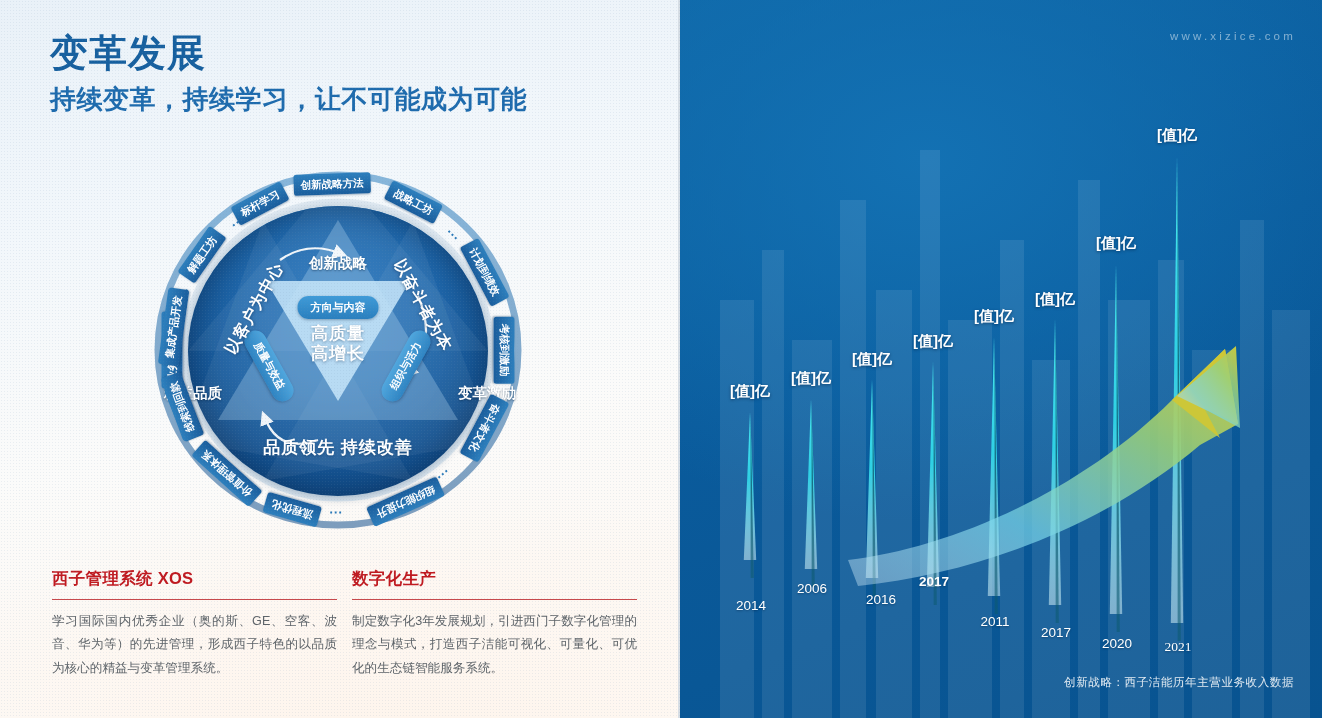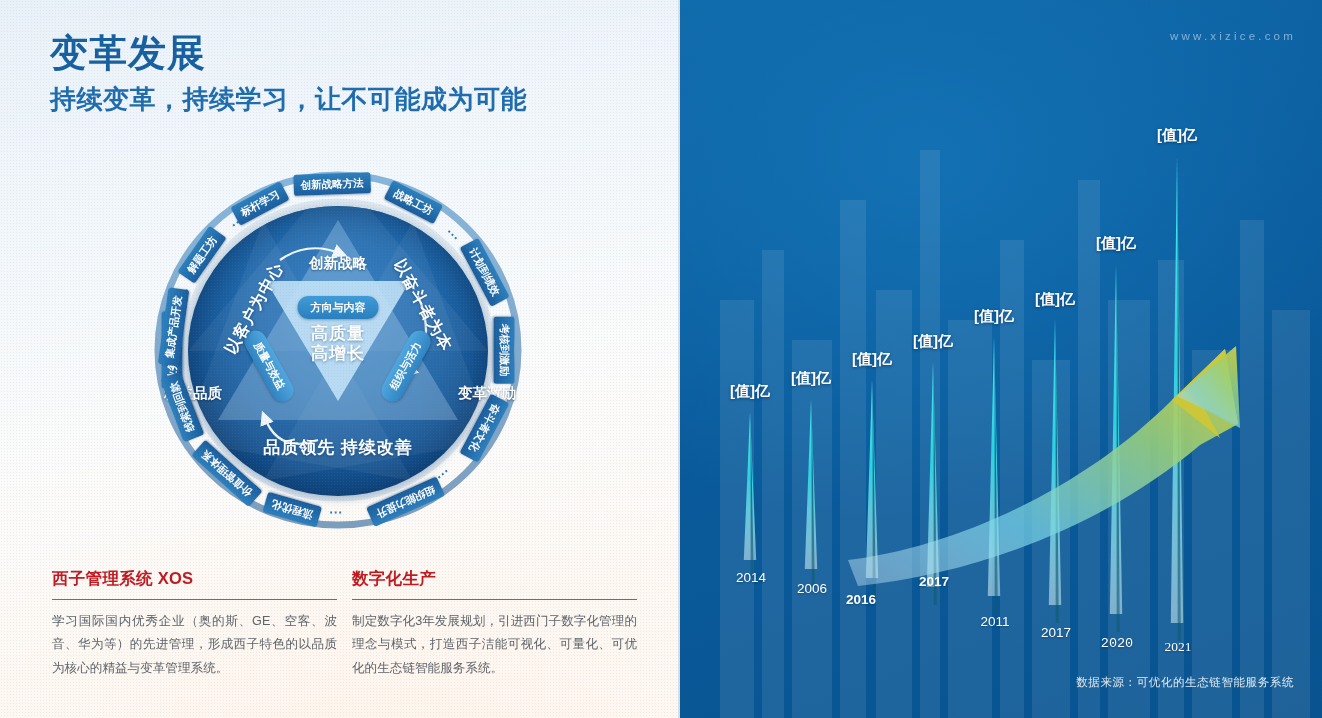--- a/index.html
+++ b/index.html
@@ -362,24 +362,24 @@
       <div class="vlabel" style="left: 70px; top: 382.148px;">[值]亿</div>
       <div class="vlabel" style="left: 131px; top: 369.141px;">[值]亿</div>
       <div class="vlabel" style="left: 192px; top: 349.541px;">[值]亿</div>
       <div class="vlabel" style="left: 253px; top: 331.637px;">[值]亿</div>
       <div class="vlabel" style="left: 314px; top: 306.741px;">[值]亿</div>
       <div class="vlabel" style="left: 375px; top: 289.6px;">[值]亿</div>
       <div class="vlabel" style="left: 436px; top: 234.37px;">[值]亿</div>
       <div class="vlabel" style="left: 497px; top: 126px;">[值]亿</div>
     </div>
   <div id="ylabels">
-      <div class="ylabel" style="left: 71px; top: 570px;">2014</div>
+      <div class="ylabel" style="left: 71px; top: 598px;">2014</div>
       <div class="ylabel" style="left: 132px; top: 581px;">2006</div>
-      <div class="ylabel" style="left: 181px; top: 592px; font-weight: bold;">2016</div>
+      <div class="ylabel" style="left: 201px; top: 592px;">2016</div>
       <div class="ylabel" style="left: 254px; top: 574px; font-weight: bold;">2017</div>
       <div class="ylabel" style="left: 315px; top: 614px;">2011</div>
       <div class="ylabel" style="left: 376px; top: 625px;">2017</div>
-      <div class="ylabel" style="left: 437px; top: 636px; font-family: Liberation Mono, monospace;">2020</div>
+      <div class="ylabel" style="left: 437px; top: 636px;">2020</div>
       <div class="ylabel" style="left: 498px; top: 639px; font-family: Liberation Serif, serif;">2021</div>
     </div>
 
-  <div id="source">数据来源：可优化的生态链智能服务系统</div>
+  <div id="source">创新战略：西子洁能历年主营业务收入数据</div>
 </section>
 
 </body></html>

